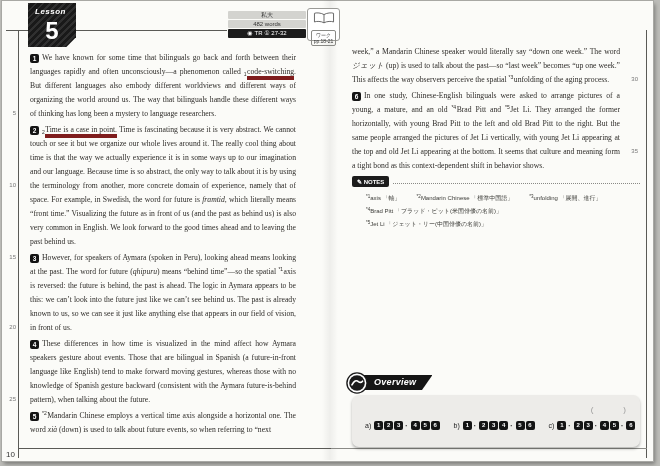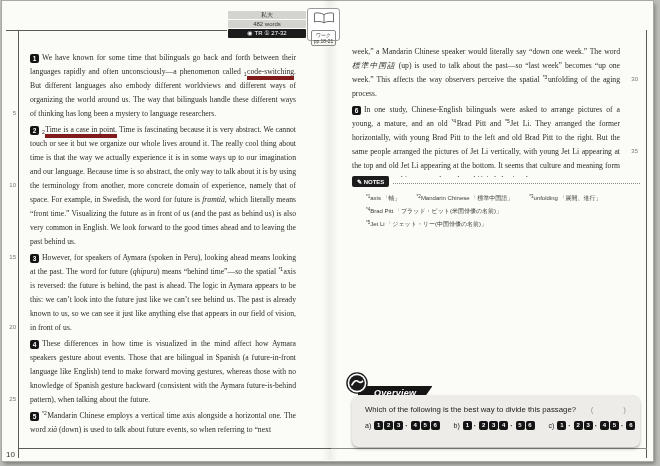--- a/index.html
+++ b/index.html
@@ -61,21 +61,21 @@
   .notes-tag{background:#1c1c1c;color:#fff;font:bold 6px "Liberation Sans",sans-serif;
     padding:2px 5px;border-radius:2px;}
   .notes-dots{flex:1;border-bottom:1.5px dotted #8a8a86;margin:0 0 3px 4px;}
   .notes-rows{padding:4px 0 0 14px;font:6px "Liberation Sans",sans-serif;color:#3c3c38;line-height:11px;}
   .note-item{margin-right:16px;white-space:nowrap;}
   .note-ref{font-size:4.5px;vertical-align:2px;}
 
   
   .ov-head{position:absolute;left:346px;top:372px;height:22px;}
   .ov-circle{position:absolute;left:0;top:0;width:22px;height:22px;z-index:2;}
-  .ov-ribbon{position:absolute;left:12px;top:14px;height:15px;background:#151515;color:#fff;
+  .ov-ribbon{position:absolute;left:12px;top:3px;height:15px;background:#151515;color:#fff;
     font:italic bold 9px/15px "Liberation Sans",sans-serif;padding:0 16px 0 16px;
     clip-path:polygon(0 0,100% 0,86% 100%,0 100%);letter-spacing:.3px;}
   .ov-box{position:absolute;left:352px;top:395px;width:288px;height:52px;background:#edecе9;
     background-color:#edece9;border-radius:7px;box-shadow:0 2px 3px rgba(0,0,0,.28);}
   .ov-q{display:flex;align-items:baseline;padding:10px 14px 0 13px;
     font:7.8px "Liberation Sans",sans-serif;color:#222;}
   .ov-q .spacer{flex:1;}
   .ov-parens{color:#999;font-size:8px;}
   .ov-blank{display:inline-block;width:30px;}
   .ov-opts{display:flex;align-items:center;padding:7px 12px 0 13px;gap:14px;}
@@ -91,20 +91,24 @@
 <div class="stage">
   <div class="sheet"></div>
   <div class="gutter"></div>
 
   <div class="rule rule-top-left"></div>
   <div class="rule vrule-left"></div>
   <div class="rule vrule-right"></div>
   <div class="rule rule-bottom-left"></div>
   <div class="rule rule-bottom-right"></div>
 
+  <div class="lesson-tab">
+    <div class="lesson-word">Lesson</div>
+    <div class="lesson-num">5</div>
+  </div>
 
   <div class="badges">
     <div class="badge badge-gray">私大</div>
     <div class="badge badge-gray">482 words</div>
     <div class="badge badge-black"><span class="disc">◉</span><span>TR ① 27-32</span></div>
   </div>
 
   <div class="workbook-box">
     <svg width="24" height="13" viewBox="0 0 26 15">
       <path d="M13 3 C10 1, 4 0.5, 2 1.5 L2 11.5 C4 10.5, 10 10.5, 13 12.5 C16 10.5, 22 10.5, 24 11.5 L24 1.5 C22 0.5, 16 1, 13 3 Z" fill="#ffffff" stroke="#555" stroke-width="1"></path>
@@ -117,21 +121,21 @@
   </div>
 
   <div class="text-col text-col-left page-left" id="leftCol">
       <div class="para"><span class="pnum">1</span>We have known for some time that bilinguals go back and forth between their languages rapidly and often unconsciously—a phenomenon called <sub class="vnum">1</sub><span class="u">code-switching</span>. But different languages also embody different worldviews and different ways of organizing the world around us. The way that bilinguals handle these different ways of thinking has long been a mystery to language researchers.</div>
       <div class="para"><span class="pnum">2</span><sub class="vnum">2</sub><span class="u">Time is a case in point.</span>  Time is fascinating because it is very abstract.  We cannot touch or see it but we organize our whole lives around it.  The really cool thing about time is that the way we actually experience it is in some ways up to our imagination and our language.  Because time is so abstract, the only way to talk about it is by using the terminology from another, more concrete domain of experience, namely that of space.  For example, in Swedish, the word for future is <em>framtid</em>, which literally means “front time.”  Visualizing the future as in front of us (and the past as behind us) is also very common in English.  We look forward to the good times ahead and to leaving the past behind us.</div>
       <div class="para"><span class="pnum">3</span>However, for speakers of Aymara (spoken in Peru), looking ahead means looking at the past.  The word for future (<em>qhipuru</em>) means “behind time”—so the spatial <sup class="nref">*1</sup>axis is reversed: the future is behind, the past is ahead.  The logic in Aymara appears to be this: we can’t look into the future just like we can’t see behind us.  The past is already known to us, so we can see it just like anything else that appears in our field of vision, in front of us.</div>
       <div class="para"><span class="pnum">4</span>These differences in how time is visualized in the mind affect how Aymara speakers gesture about events.  Those that are bilingual in Spanish (a future-in-front language like English) tend to make forward moving gestures, whereas those with no knowledge of Spanish gesture backward (consistent with the Aymara future-is-behind pattern), when talking about the future.</div>
       <div class="para"><span class="pnum">5</span><sup class="nref">*2</sup>Mandarin Chinese employs a vertical time axis alongside a horizontal one.  The word <em>xià</em> (down) is used to talk about future events, so when referring to “next</div>
     </div>
   <div class="text-col text-col-right page-right" id="rightCol">
-      <div class="para">week,” a Mandarin Chinese speaker would literally say “down one week.”  The word <em>標準中国語</em> (up) is used to talk about the past—so “last week” becomes “up one week.”  This affects the way observers perceive the spatial <sup class="nref">*3</sup>unfolding of the aging process.</div>
+      <div class="para">week,” a Mandarin Chinese speaker would literally say “down one week.”  The word <em>ジェット</em> (up) is used to talk about the past—so “last week” becomes “up one week.”  This affects the way observers perceive the spatial <sup class="nref">*3</sup>unfolding of the aging process.</div>
       <div class="para"><span class="pnum">6</span>In one study, Chinese-English bilinguals were asked to arrange pictures of a young, a mature, and an old <sup class="nref">*4</sup>Brad Pitt and <sup class="nref">*5</sup>Jet Li.  They arranged the former horizontally, with young Brad Pitt to the left and old Brad Pitt to the right.  But the same people arranged the pictures of Jet Li vertically, with young Jet Li appearing at the top and old Jet Li appearing at the bottom.  It seems that culture and meaning form a tight bond as this context-dependent shift in behavior shows.</div>
     </div>
   <div id="lineNums">
       <div class="linenum" style="left: 6px; top: 110px;">5</div>
       <div class="linenum" style="left: 6px; top: 182px;">10</div>
       <div class="linenum" style="left: 6px; top: 254px;">15</div>
       <div class="linenum" style="left: 6px; top: 324px;">20</div>
       <div class="linenum" style="left: 6px; top: 396px;">25</div>
       <div class="linenum" style="left: 628px; top: 76px;">30</div>
       <div class="linenum" style="left: 628px; top: 148px;">35</div>
@@ -151,21 +155,20 @@
   <div class="ov-head">
     <svg class="ov-circle" viewBox="0 0 24 24">
       <circle cx="12" cy="12" r="11" fill="#ffffff" stroke="#1a1a1a" stroke-width="1.5"></circle>
       <circle cx="12" cy="12" r="8.5" fill="#1a1a1a"></circle>
       <path d="M6.5 14 Q10 7.5 13.5 10.5 Q16 12.5 18 10" fill="none" stroke="#ffffff" stroke-width="1.8" stroke-linecap="round"></path>
     </svg>
     <span class="ov-ribbon">Overview</span>
   </div>
   <div class="ov-box">
     <div class="ov-q">
-      <span>Which of the following is the best way to divide this passage?</span>
       <span class="spacer"></span>
       <span class="ov-parens"><span>(</span><span class="ov-blank"></span><span>)</span></span>
     </div>
     <div class="ov-opts" id="ovOpts">
         <span class="opt">
           <span class="opt-label">a)</span>
           <span class="sq">1</span>
           <span class="sq">2</span>
           <span class="sq">3</span>
           <span class="gsep">·</span>

